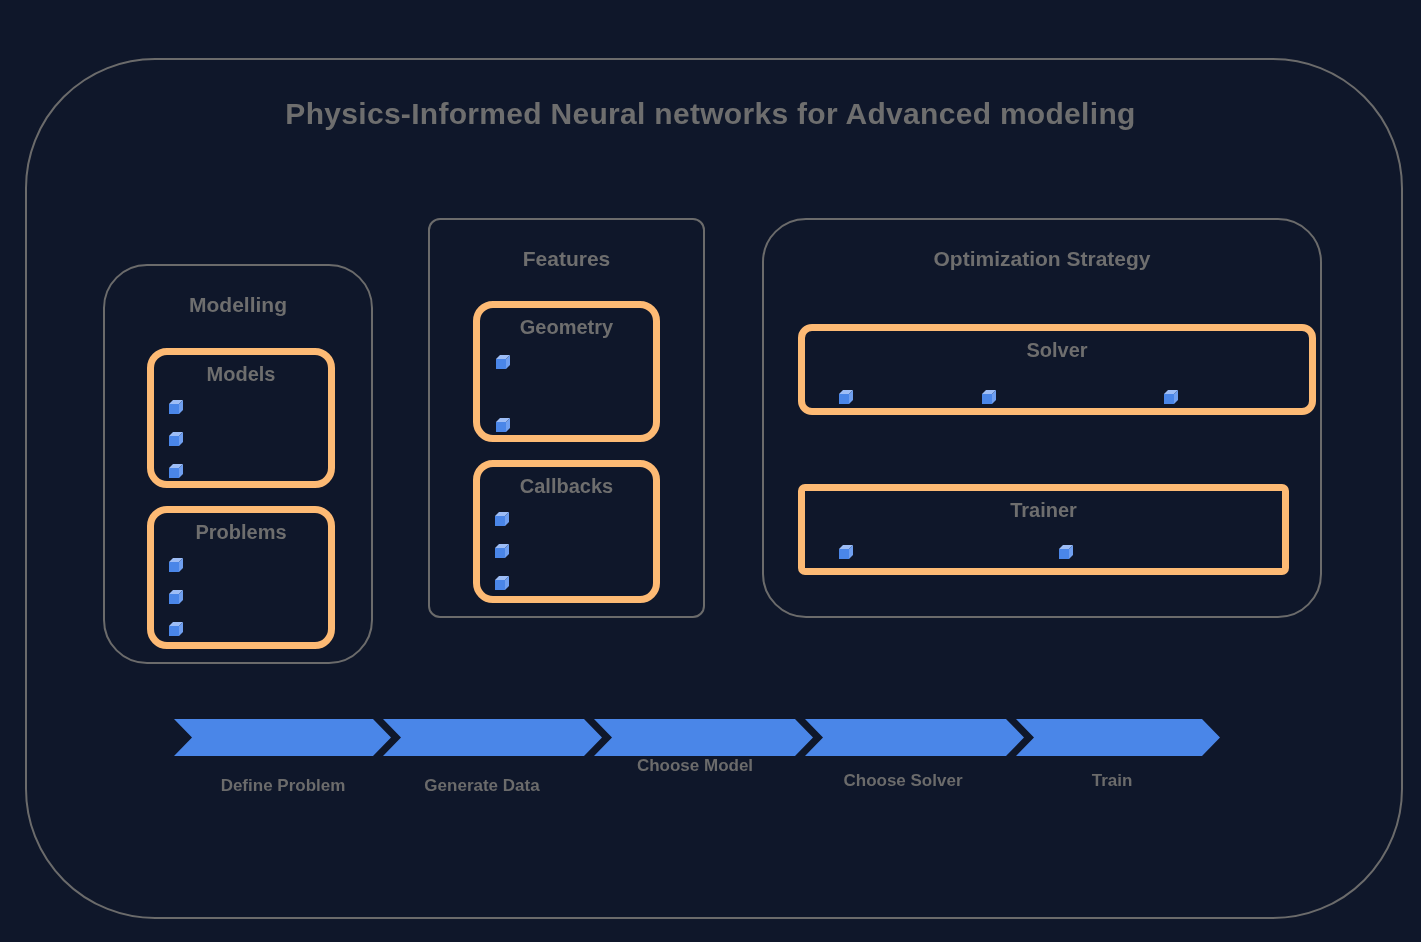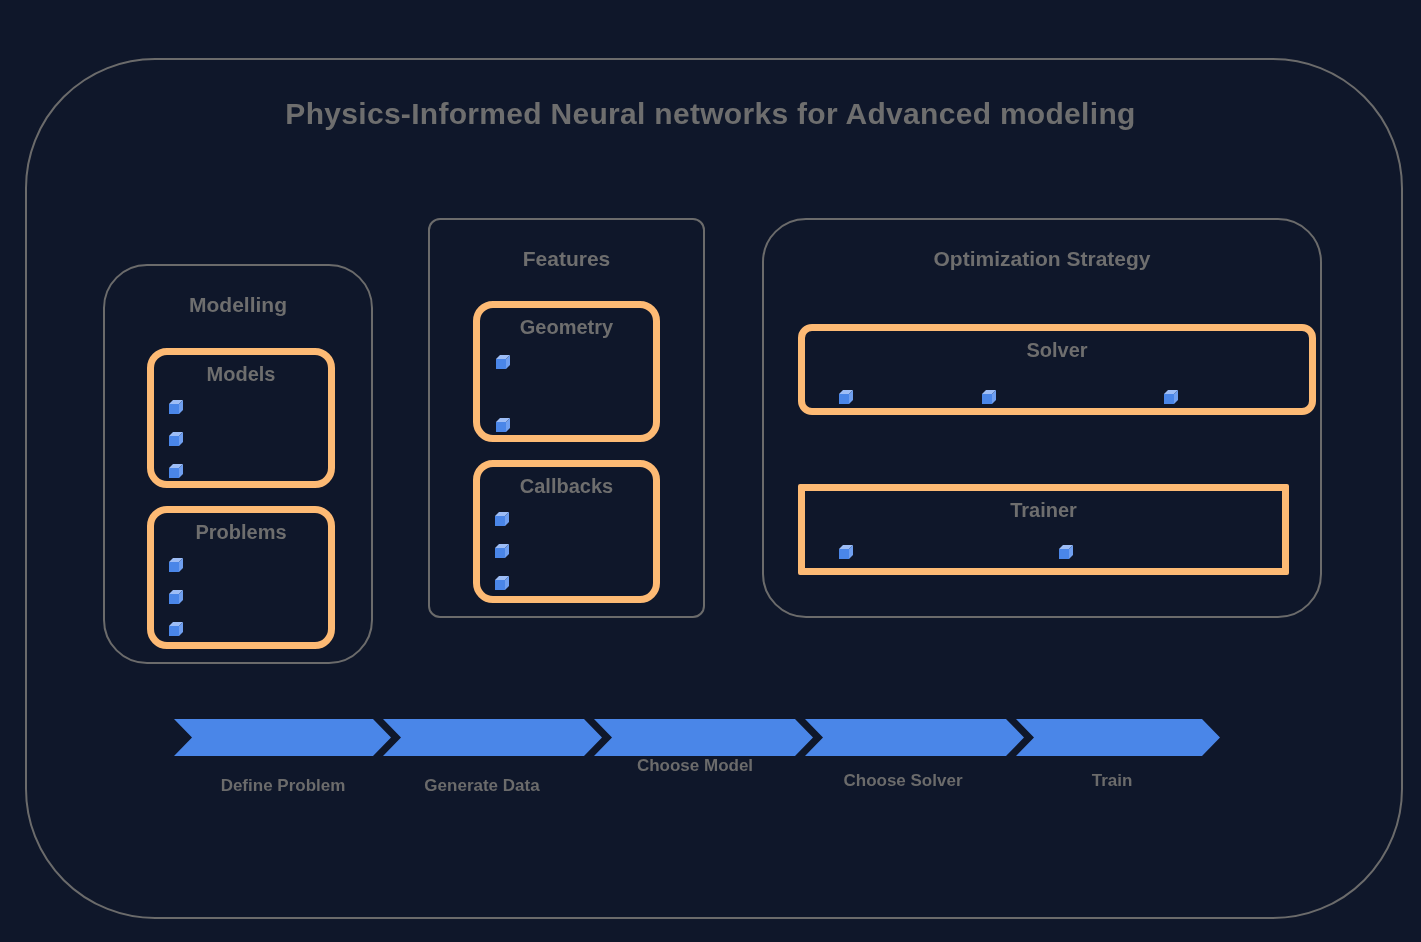--- a/index.html
+++ b/index.html
@@ -61,21 +61,21 @@
     font-weight: bold;
     color: #6e6e6e;
   }
   
   #box-models    { left: 42px; top: 82px;  width: 188px; height: 140px; border-radius: 20px; }
   #box-problems  { left: 42px; top: 240px; width: 188px; height: 143px; border-radius: 20px; }
   #box-geometry  { left: 43px; top: 81px;  width: 187px; height: 141px; border-radius: 20px; }
   #box-callbacks { left: 43px; top: 240px; width: 187px; height: 143px; border-radius: 20px; }
   
   #box-solver  { left: 34px; top: 104px; width: 518px; height: 91px; border-radius: 14px; }
-  #box-trainer { left: 34px; top: 264px; width: 491px; height: 91px; border-radius: 2px; }
+  #box-trainer { left: 34px; top: 264px; width: 491px; height: 91px; border-radius: 7px; }
 
   .cubes { position: absolute; left: 0; top: 0; right: 0; bottom: 0; }
   .cube  { position: absolute; width: 16px; height: 16px; }
   .cube svg { display: block; }
 
   .cubes-col3 .cube:nth-child(1) { left: 14px; top: 44px;  }
   .cubes-col3 .cube:nth-child(2) { left: 14px; top: 76px;  }
   .cubes-col3 .cube:nth-child(3) { left: 14px; top: 108px; }
 
   .cubes-col2 .cube:nth-child(1) { left: 15px; top: 46px;  }

